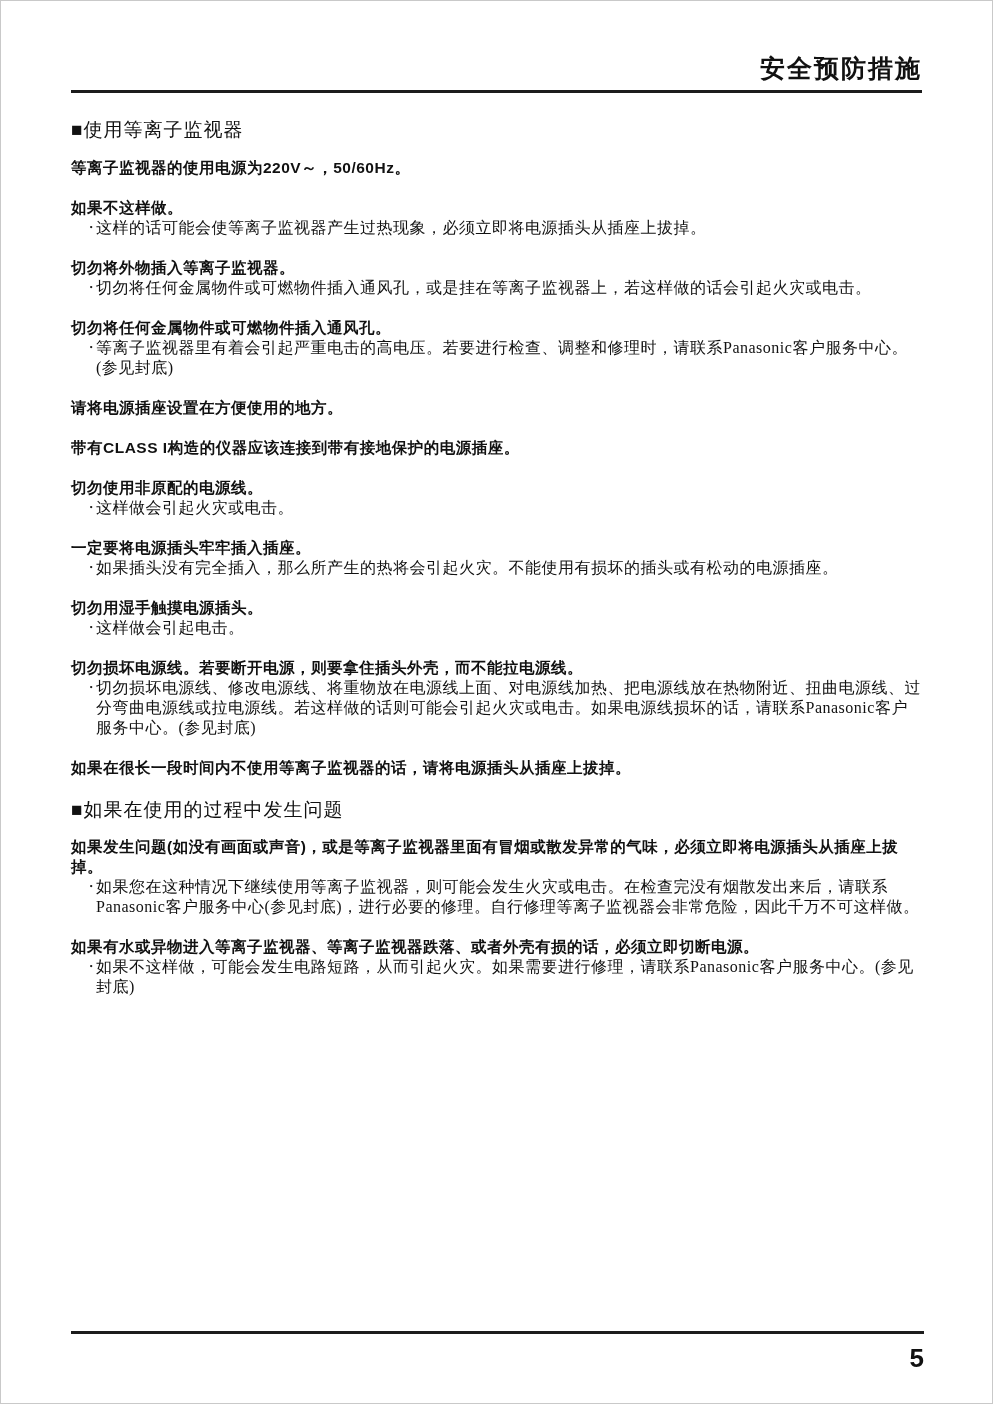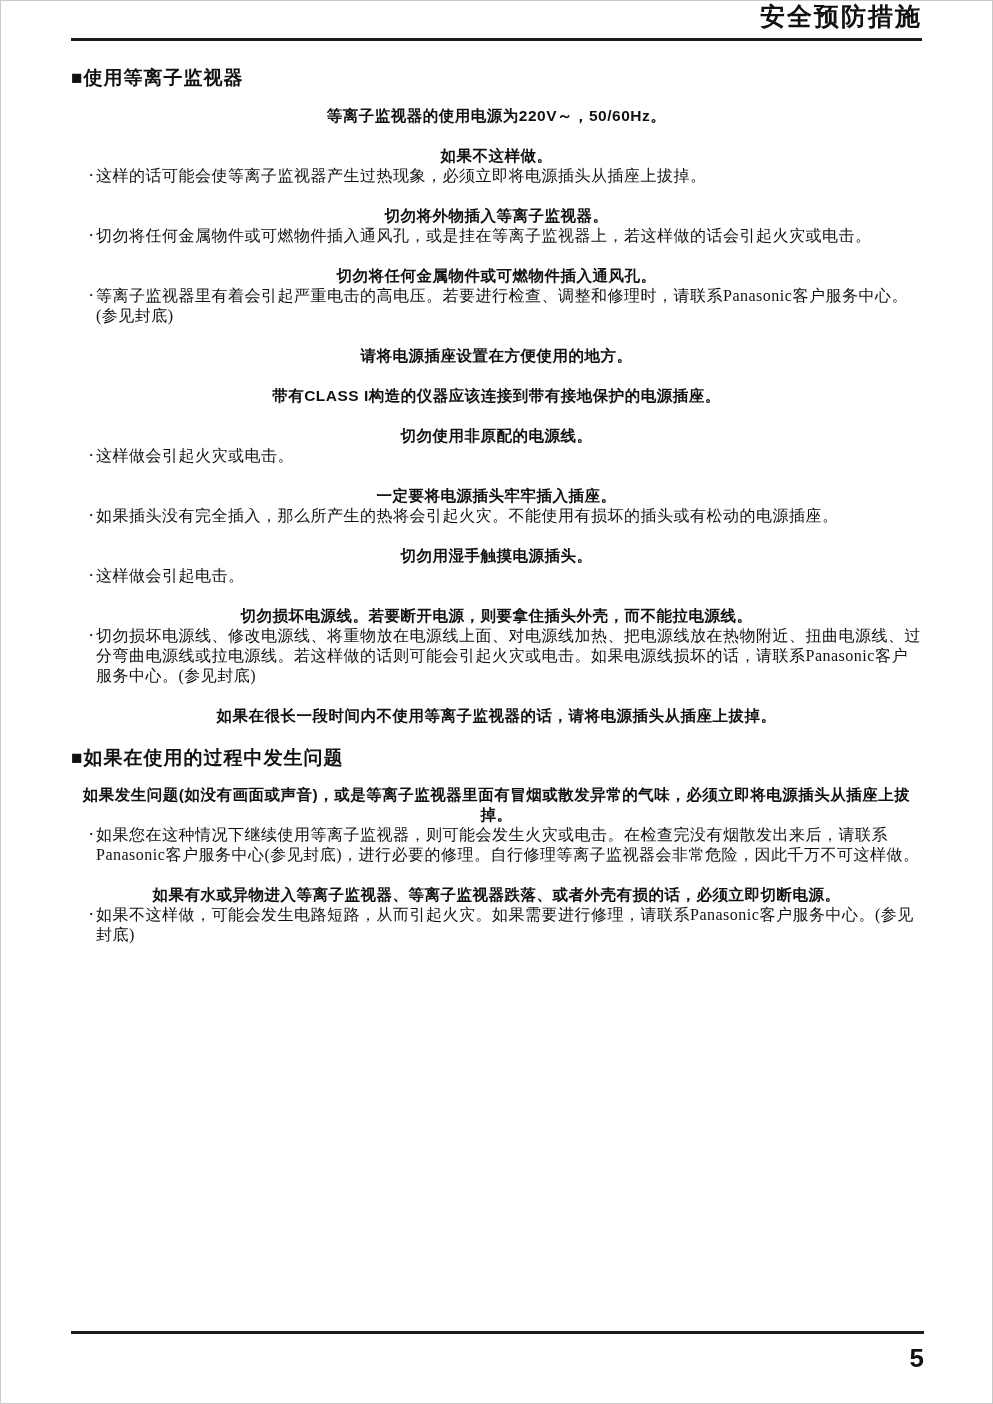--- a/index.html
+++ b/index.html
@@ -7,45 +7,45 @@
     width:993px; height:1404px;
     box-sizing:border-box;
     position:relative;
     background:#ffffff;
     border:1px solid #c9c9c9;
     font-family:"Liberation Sans", sans-serif;
     color:#111111;
     overflow:hidden;
   }
   .content { padding:0 70px; }
-  .doc-header { }
+  .doc-header { padding-top:52px; }
   .doc-title {
     margin:0;
     text-align:right;
     font-size:25px;
     font-weight:600;
     line-height:30px;
     letter-spacing:2px;
   }
   .rule {
     height:3px;
     background:#1c1c1c;
     margin-top:7px;
   }
   .section-heading {
     font-size:19px;
-    font-weight:bold;
+    font-weight:normal;
     line-height:23px;
     margin:25px 0 0 0;
     letter-spacing:1px;
   }
   .section-heading.second { margin-top:15px; margin-bottom:16px; }
   .paras { margin-top:17px; }
   .para { margin:0 0 20px 0; font-size:15.5px; line-height:20px; }
-  .lead { margin:0; font-weight:bold; letter-spacing:0.5px;text-align:center; }
+  .lead { margin:0; font-weight:bold; letter-spacing:0.5px; }
   .bullet {
     position:relative;
     padding-left:25px;
     font-family:"Liberation Serif", serif;
     font-size:16px;
     line-height:20px;
     letter-spacing:0.5px;
   }
   .bullet .marker { position:absolute; left:13px; top:0; font-size:14px; }
   .doc-footer {

